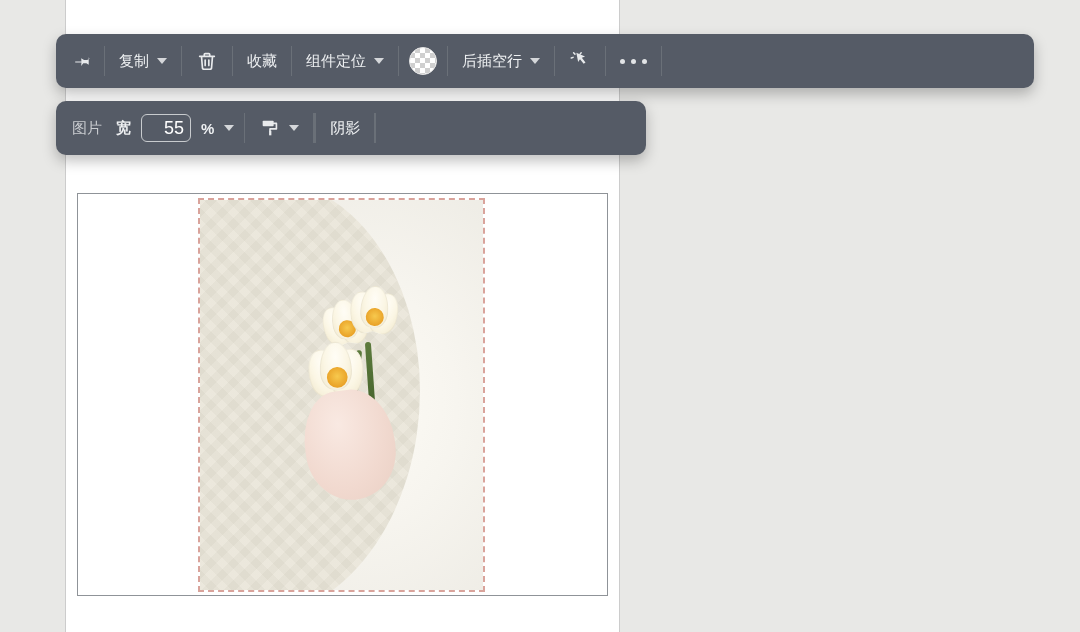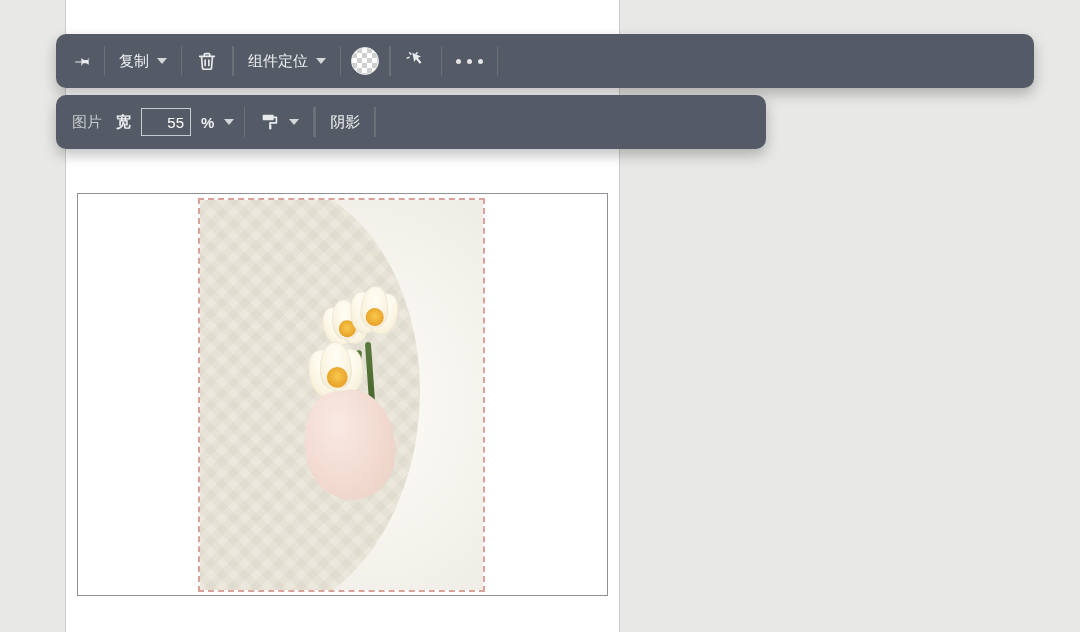--- a/index.html
+++ b/index.html
@@ -28,21 +28,21 @@
       background: #555b66;
       border-radius: 10px;
       display: flex;
       align-items: center;
       height: 54px;
       color: #fff;
       box-shadow: 0 6px 14px rgba(0,0,0,0.25);
       padding: 0 6px;
     }
     .toolbar-1 { left: 56px; top: 34px; width: 978px; }
-    .toolbar-2 { left: 56px; top: 95px; width: 710px; }
+    .toolbar-2 { left: 56px; top: 101px; width: 590px; }
     .tb-item {
       display: flex;
       align-items: center;
       height: 100%;
       padding: 0 14px;
       color: #eef0f2;
       cursor: pointer;
       font-size: 15px;
       gap: 8px;
       white-space: nowrap;
@@ -71,25 +71,25 @@
       background-position: 0 0, 0 5px, 5px -5px, -5px 0;
       background-color: #fff;
       border: 1px solid #e3e3e3;
     }
     .dots { display: flex; gap: 6px; }
     .dots span { width: 5px; height: 5px; border-radius: 50%; background: #e2e4e6; }
     .width-input {
       width: 50px; height: 28px;
       background: transparent;
       border: 1.5px solid #c8cbce;
-      border-radius: 0;
+      border-radius: 6px;
       color: #fff;
       text-align: right;
       padding-right: 6px;
-      font-size: 15px;
+      font-size: 18px;
     }
     .label-strong { font-weight: 700; }
     .image-frame {
       position: absolute;
       left: 77px;
       top: 193px;
       width: 531px;
       height: 403px;
       border: 1px solid #8f9398;
       background: #fff;
@@ -167,30 +167,37 @@
     <span>复制</span>
     <span class="dropdown-caret"></span>
   </div>
   <div class="sep"></div>
   <div class="tb-item">
     <svg class="icon" viewBox="0 0 24 24">
         <path d="M4 7h16M9 7V5a1 1 0 011-1h4a1 1 0 011 1v2M6 7l1 12a2 2 0 002 2h6a2 2 0 002-2l1-12M10 11v6M14 11v6"></path>
       </svg>
   </div>
   <div class="sep"></div>
+  <div class="tb-item">
+    <span>收藏</span>
+  </div>
   <div class="sep"></div>
   <div class="tb-item">
     <span>组件定位</span>
     <span class="dropdown-caret"></span>
   </div>
   <div class="sep"></div>
   <div class="tb-item narrow">
     <div class="checker-circle"></div>
   </div>
   <div class="sep"></div>
+  <div class="tb-item">
+    <span>后插空行</span>
+    <span class="dropdown-caret"></span>
+  </div>
   <div class="sep"></div>
   <div class="tb-item">
     <svg class="icon fill" viewBox="0 0 24 24">
         <path d="M8 3l2 10 2-3 4 5 2-1.5-4-5 3.5-1.5L8 3z"></path>
         <path d="M4.5 8l-2 .7M6.5 4.5L5 3M12 4.5L13.3 3" stroke="#e8eaec" stroke-width="1.6" fill="none"></path>
       </svg>
   </div>
   <div class="sep"></div>
   <div class="tb-item">
     <div class="dots">

